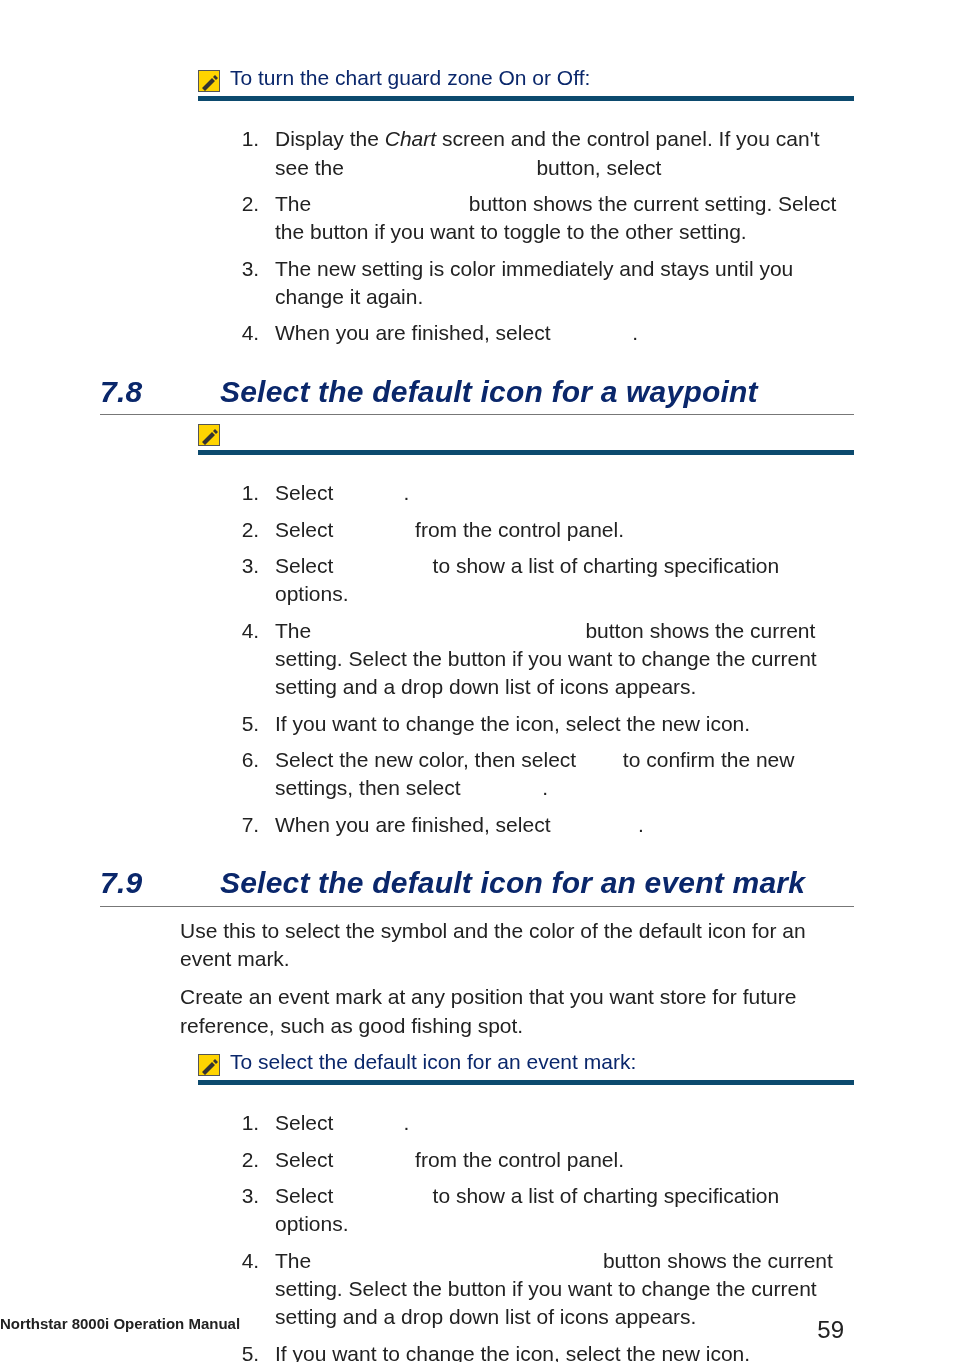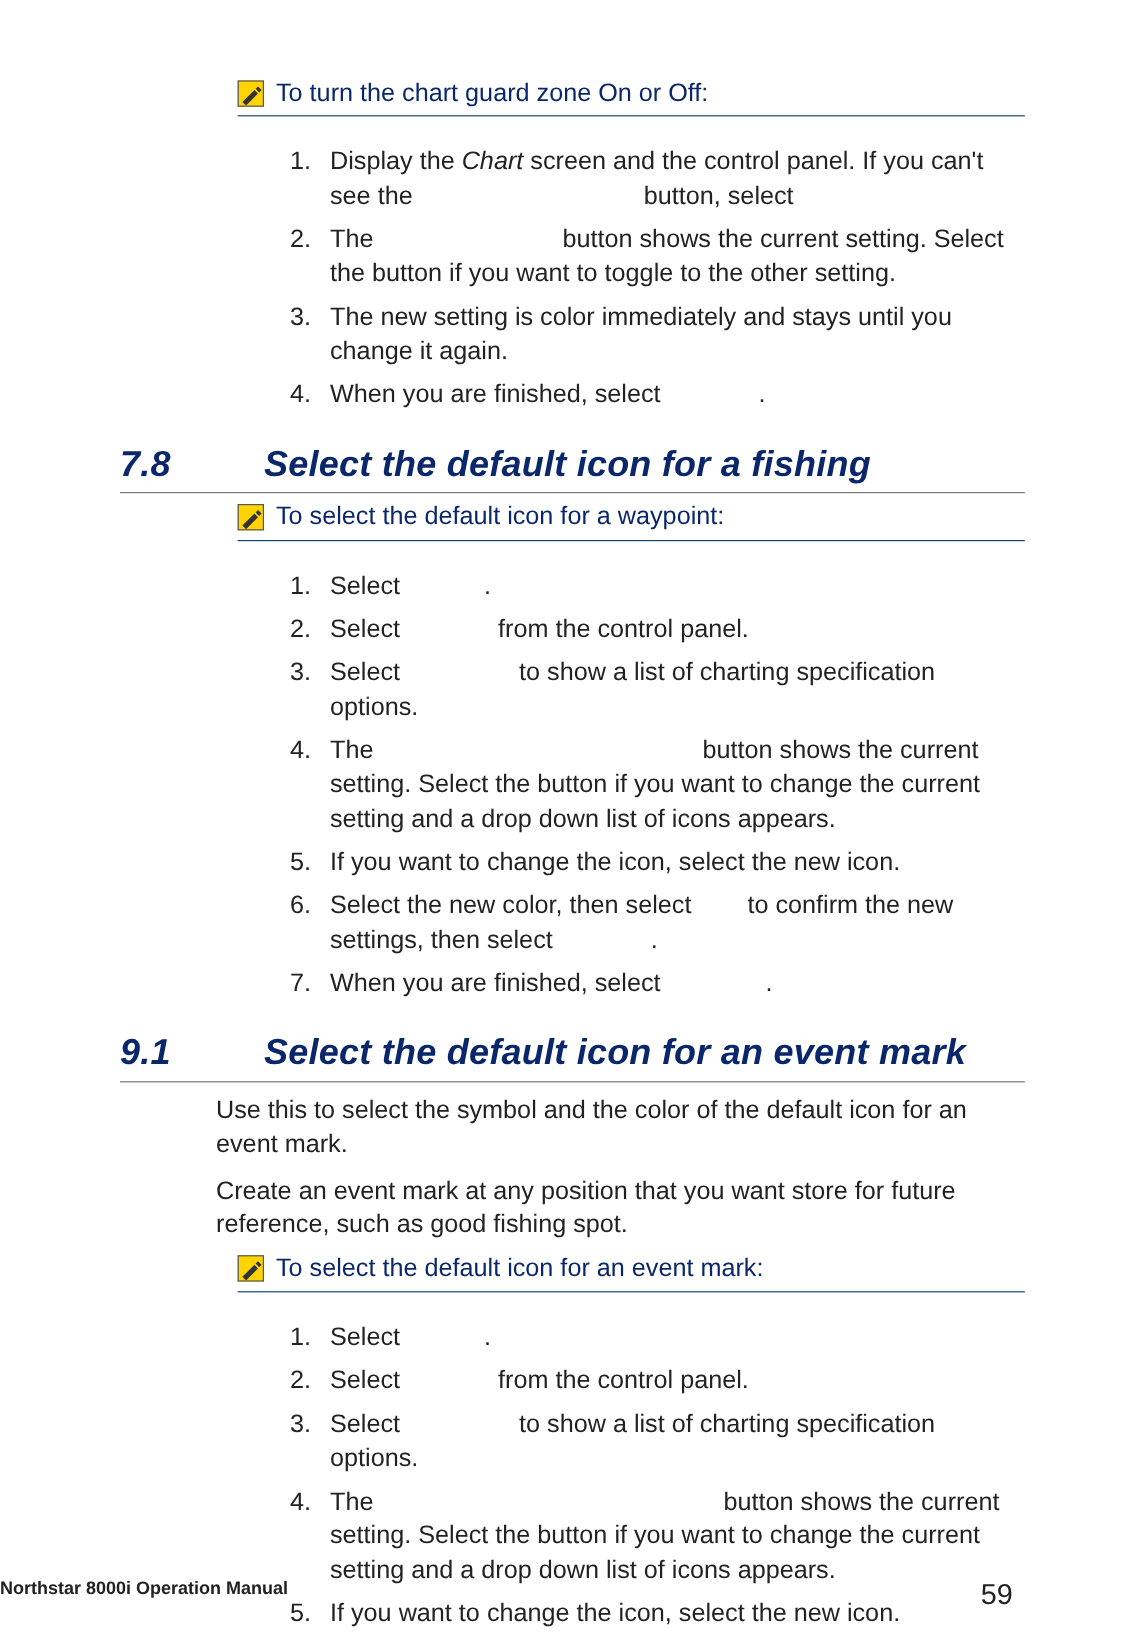--- a/index.html
+++ b/index.html
@@ -13,23 +13,23 @@
     font-size: 21px;
     line-height: 1.35;
     position: relative;
   }
   .page {
     padding: 58px 100px 40px 100px;
     box-sizing: border-box;
   }
   .pencil-row {
     display: flex;
-    align-items: flex-start;
+    align-items: flex-end;
     margin: 6px 0 2px 18px;
-    border-bottom: 1px solid #0c4a6e;
+    border-bottom: 5px solid #0c4a6e;
     padding-bottom: 4px;
   }
   .pencil {
     width: 20px; height: 20px;
     background: #ffd400;
     border: 1px solid #555;
     position: relative;
     margin-right: 10px;
     margin-top: 3px;
     flex: 0 0 auto;
@@ -104,44 +104,43 @@
   </div>
   <ol class="steps">
     <li><span>Display the <i>Chart</i> screen and the control panel. If you can't see the &nbsp;&nbsp;&nbsp;&nbsp;&nbsp;&nbsp;&nbsp;&nbsp;&nbsp;&nbsp;&nbsp;&nbsp;&nbsp;&nbsp;&nbsp;&nbsp;&nbsp;&nbsp;&nbsp;&nbsp;&nbsp;&nbsp;&nbsp;&nbsp;&nbsp;&nbsp;&nbsp;&nbsp;&nbsp;&nbsp;&nbsp; button, select</span></li>
     <li><span>The &nbsp;&nbsp;&nbsp;&nbsp;&nbsp;&nbsp;&nbsp;&nbsp;&nbsp;&nbsp;&nbsp;&nbsp;&nbsp;&nbsp;&nbsp;&nbsp;&nbsp;&nbsp;&nbsp;&nbsp;&nbsp;&nbsp;&nbsp;&nbsp;&nbsp; button shows the current setting. Select the button if you want to toggle to the other setting.</span></li>
     <li><span>The new setting is color immediately and stays until you change it again.</span></li>
     <li><span>When you are finished, select &nbsp;&nbsp;&nbsp;&nbsp;&nbsp;&nbsp;&nbsp;&nbsp;&nbsp;&nbsp;&nbsp;&nbsp; .</span></li>
   </ol>
 
   <h2 class="section">
     <span class="secnum">7.8</span>
-    <span>Select the default icon for a fishing</span>
+    <span>Select the default icon for a waypoint</span>
   </h2>
   <div class="indentblock">
     <div class="pencil-row">
       <span class="pencil">
         <svg viewBox="0 0 20 20">
             <path d="M3 17 L13 7 L16 10 L6 20 Z M14 6 L16 4 L19 7 L17 9 Z" fill="#333"></path>
           </svg>
       </span>
-      <span class="pencil-text">To select the default icon for a waypoint:</span>
     </div>
   </div>
   <ol class="steps">
     <li><span>Select &nbsp;&nbsp;&nbsp;&nbsp;&nbsp;&nbsp;&nbsp;&nbsp;&nbsp;&nbsp; .</span></li>
     <li><span>Select &nbsp;&nbsp;&nbsp;&nbsp;&nbsp;&nbsp;&nbsp;&nbsp;&nbsp;&nbsp;&nbsp;&nbsp; from the control panel.</span></li>
     <li><span>Select &nbsp;&nbsp;&nbsp;&nbsp;&nbsp;&nbsp;&nbsp;&nbsp;&nbsp;&nbsp;&nbsp;&nbsp;&nbsp;&nbsp;&nbsp; to show a list of charting specification options.</span></li>
     <li><span>The &nbsp;&nbsp;&nbsp;&nbsp;&nbsp;&nbsp;&nbsp;&nbsp;&nbsp;&nbsp;&nbsp;&nbsp;&nbsp;&nbsp;&nbsp;&nbsp;&nbsp;&nbsp;&nbsp;&nbsp;&nbsp;&nbsp;&nbsp;&nbsp;&nbsp;&nbsp;&nbsp;&nbsp;&nbsp;&nbsp;&nbsp;&nbsp;&nbsp;&nbsp;&nbsp;&nbsp;&nbsp;&nbsp;&nbsp;&nbsp;&nbsp;&nbsp;&nbsp;&nbsp;&nbsp; button shows the current setting. Select the button if you want to change the current setting and a drop down list of icons appears.</span></li>
     <li><span>If you want to change the icon, select the new icon.</span></li>
     <li><span>Select the new color, then select &nbsp;&nbsp;&nbsp;&nbsp;&nbsp;&nbsp; to confirm the new settings, then select &nbsp;&nbsp;&nbsp;&nbsp;&nbsp;&nbsp;&nbsp;&nbsp;&nbsp;&nbsp;&nbsp;&nbsp; .</span></li>
     <li><span>When you are finished, select &nbsp;&nbsp;&nbsp;&nbsp;&nbsp;&nbsp;&nbsp;&nbsp;&nbsp;&nbsp;&nbsp;&nbsp;&nbsp; .</span></li>
   </ol>
 
   <h2 class="section">
-    <span class="secnum">9.1</span>
+    <span class="secnum">7.9</span>
     <span>Select the default icon for an event mark</span>
   </h2>
   <p class="para">Use this to select the symbol and the color of the default icon for an event mark.</p>
   <p class="para">Create an event mark at any position that you want store for future reference, such as good fishing spot.</p>
   <div class="indentblock">
     <div class="pencil-row">
       <span class="pencil">
         <svg viewBox="0 0 20 20">
             <path d="M3 17 L13 7 L16 10 L6 20 Z M14 6 L16 4 L19 7 L17 9 Z" fill="#333"></path>
           </svg>

